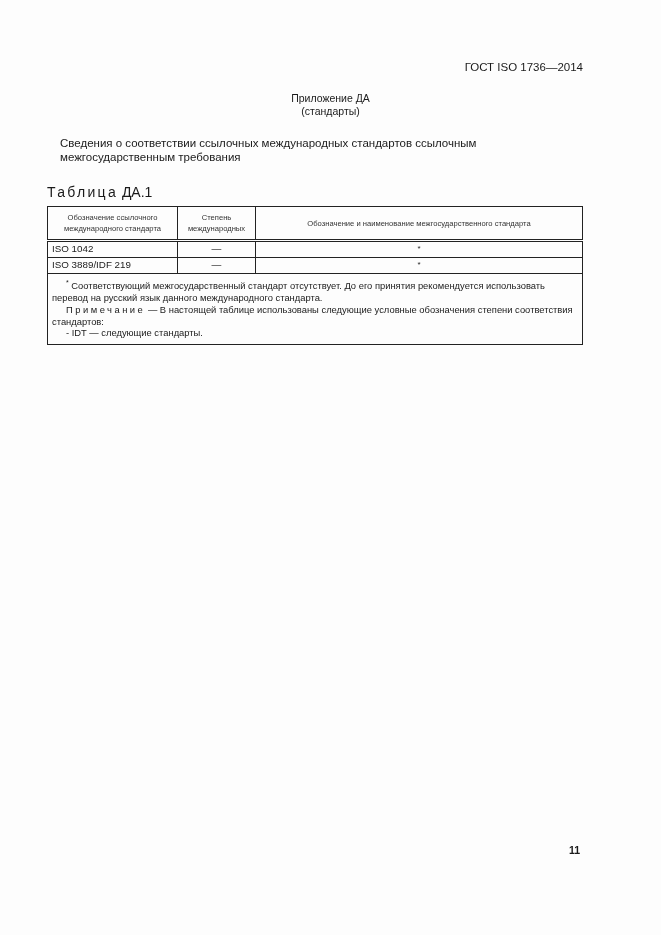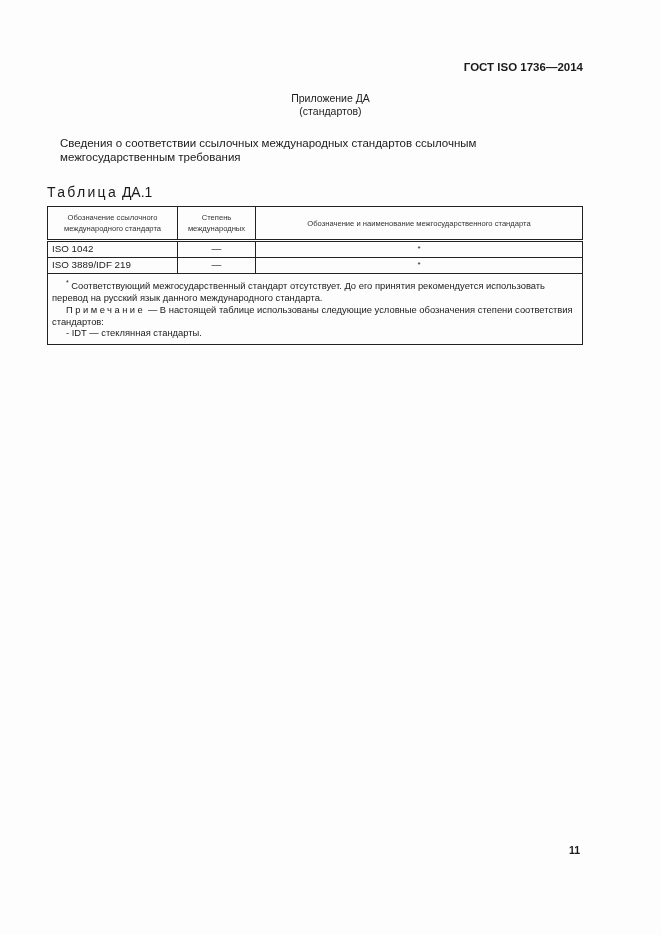--- a/index.html
+++ b/index.html
@@ -1,17 +1,17 @@
 <!DOCTYPE html>
 <html><head>
 <meta charset="utf-8">
 <style>
   html, body { margin:0; padding:0; }
   body { width:661px; height:935px; background:#fdfdfd; position:relative; font-family:"Liberation Sans", sans-serif; color:#1a1a1a; overflow:hidden; }
-  .hdr { position:absolute; top:61px; right:78px; font-size:11.5px; font-weight:bold; }
+  .hdr { position:absolute; top:61px; right:78px; font-size:11.5px; font-weight:normal; }
   .app { position:absolute; top:92px; left:0; width:661px; text-align:center; font-size:10.5px; font-weight:normal; line-height:13px; }
   .title { position:absolute; top:136px; left:60px; width:540px; text-align:left; font-size:11.5px; font-weight:normal; line-height:14px; }
   .tcap { position:absolute; top:184px; left:47px; font-size:14px; }
   .tcap .sp { letter-spacing:2.3px; }
   table { position:absolute; top:206px; left:47px; width:536px; border-collapse:collapse; font-size:9.8px; }
   td, th { border:1px solid #222; padding:0 4px; vertical-align:top; }
   th { font-weight:normal; font-size:7.6px; color:#333; height:32px; vertical-align:middle; text-align:center; line-height:11px; }
   thead tr { border-bottom:3px double #222; }
   .c1 { width:121px; }
   .c2 { width:69px; text-align:center; }
@@ -24,21 +24,21 @@
   .sup { font-size:7px; vertical-align:super; }
   .page { position:absolute; top:844px; right:81px; font-size:10.5px; font-weight:bold; }
 </style>
 </head>
 <body>
 
 <div class="hdr">ГОСТ ISO 1736—2014</div>
 
 <div class="app">
   <div>Приложение ДА</div>
-  <div>(стандартов)</div>
+  <div>(стандарты)</div>
 </div>
 
 <div class="title">
   <div>Сведения о соответствии ссылочных международных стандартов ссылочным</div>
   <div>межгосударственным требования</div>
 </div>
 
 <div class="tcap">
   <span class="sp">Таблица</span>
   <span>ДА.1</span>
@@ -60,19 +60,19 @@
     </tr>
     <tr class="rs">
       <td class="c1">ISO 3889/IDF 219</td>
       <td class="c2">—</td>
       <td class="star">*</td>
     </tr>
     <tr class="foot">
       <td colspan="3">
         <div class="ind"><span class="sup">*</span> <span>Соответствующий межгосударственный стандарт отсутствует. До его принятия рекомендуется использовать перевод на русский язык данного международного стандарта.</span></div>
         <div class="ind"><span class="sp2">Примечание</span> <span>— В настоящей таблице использованы следующие условные обозначения степени соответствия стандартов:</span></div>
-        <div class="ind">- IDT — стеклянная стандарты.</div>
+        <div class="ind">- IDT — следующие стандарты.</div>
       </td>
     </tr>
   </tbody>
 </table>
 
 <div class="page">11</div>
 
 </body></html>

